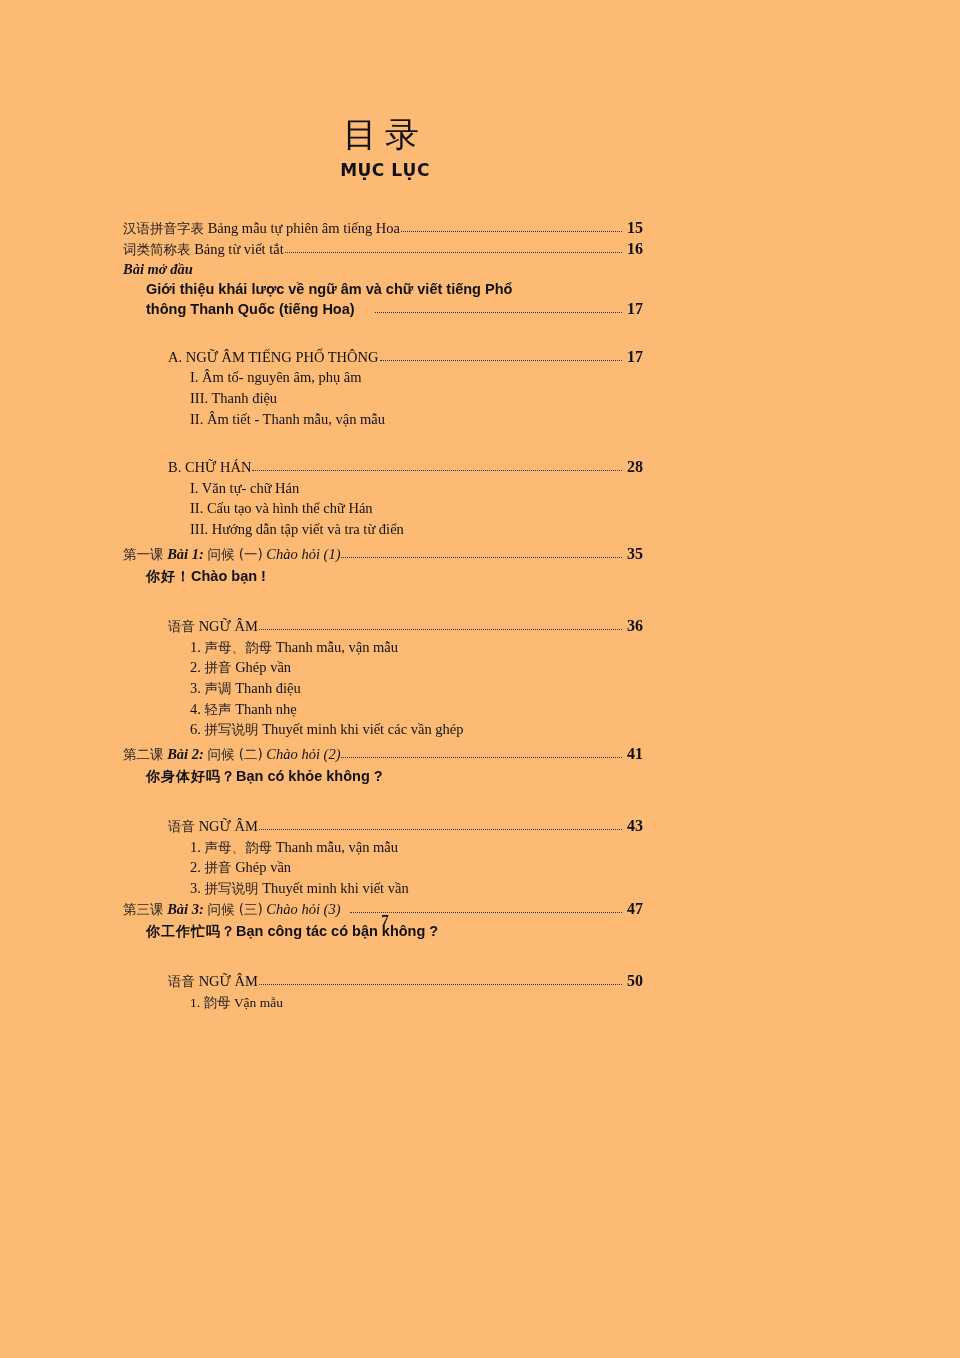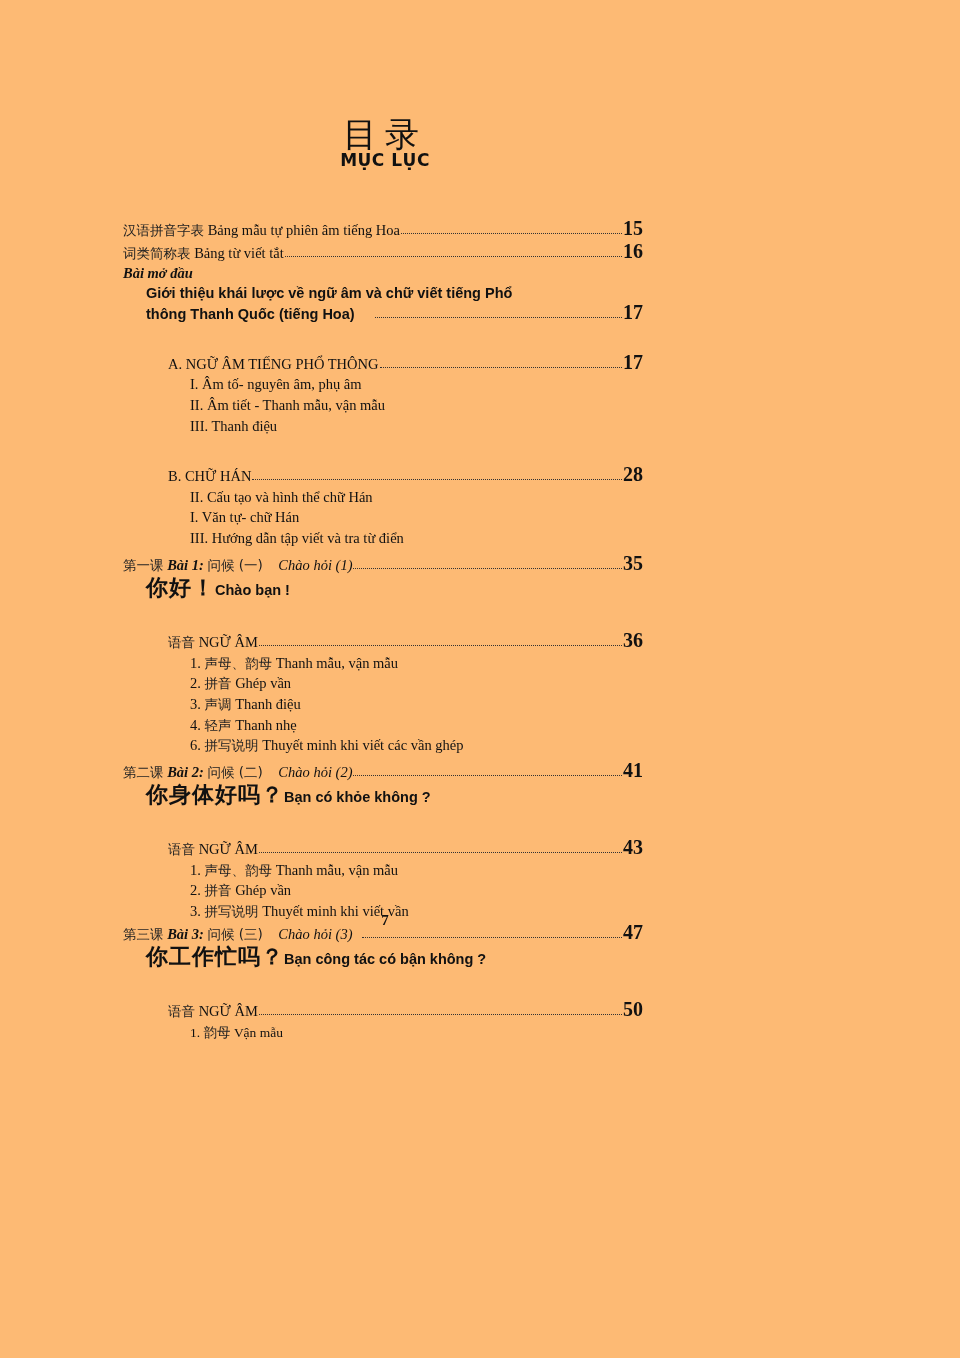--- a/index.html
+++ b/index.html
@@ -27,21 +27,21 @@
       top: 112px;
       text-align: center;
       font-family: "DejaVu Serif", serif;
       font-size: 34px;
       letter-spacing: 8px;
       font-weight: normal;
     }
     .title-vn {
       position: absolute;
       left: 0; width: 770px;
-      top: 150px;
+      top: 160px;
       text-align: center;
       font-family: "DejaVu Sans", sans-serif;
       font-weight: bold;
       font-size: 17px;
       letter-spacing: 0.5px;
     }
     .toc {
       position: absolute;
       left: 123px;
       top: 218px;
@@ -65,44 +65,44 @@
     }
     .row .leader::after {
       content: "";
       position: absolute;
       left: 0; right: 0; bottom: 1px;
       border-bottom: 1.6px dotted #333;
     }
     .row .page-num {
       flex: 0 0 auto;
       font-weight: bold;
-      font-size: 20px;
+      font-size: 16px;
       min-width: 20px;
       text-align: right;
     }
     .cn { font-family: "DejaVu Sans", sans-serif; font-size: 13.5px; color: #222; }
-    .it { font-style: italic; margin-left: 12px; }
+    .it { font-style: italic; }
     .bi { font-style: italic; font-weight: bold; text-align: center; }
     .l0 { padding-left: 0; }
     .l1 { padding-left: 23px; }
     .l2 { padding-left: 45px; margin-top: 28px; }
     .l3 { padding-left: 67px; }
     .sans-bold {
       font-family: "Liberation Sans", "DejaVu Sans", sans-serif;
       font-weight: bold;
       font-size: 14.5px;
     }
     .lesson-title {
       font-size: 15px;
       line-height: 24px;
     }
     .lesson-title .cn-big {
       font-family: "DejaVu Serif", serif;
       font-weight: bold;
-      font-size: 22px;
+      font-size: 14px;
       letter-spacing: 1px;
     }
     .gap-s { height: 4px; }
     .footer-page {
       position: absolute;
       left: 0; width: 770px;
       top: 912px;
       text-align: center;
       font-weight: bold;
       font-size: 15px;
@@ -149,36 +149,36 @@
 
     <div class="row l2">
       <span class="text">A. NGỮ ÂM TIẾNG PHỔ THÔNG</span>
       <span class="leader"></span>
       <span class="page-num">17</span>
     </div>
     <div class="row l3">
         <span class="text">I. Âm tố- nguyên âm, phụ âm</span>
       </div>
     <div class="row l3">
+        <span class="text">III. Thanh điệu</span>
+      </div>
+    <div class="row l3">
         <span class="text">II. Âm tiết - Thanh mẫu, vận mẫu</span>
       </div>
-    <div class="row l3">
-        <span class="text">III. Thanh điệu</span>
-      </div>
 
     <div class="row l2">
       <span class="text">B. CHỮ HÁN</span>
       <span class="leader"></span>
       <span class="page-num">28</span>
     </div>
     <div class="row l3">
+        <span class="text">I. Văn tự- chữ Hán</span>
+      </div>
+    <div class="row l3">
         <span class="text">II. Cấu tạo và hình thể chữ Hán</span>
-      </div>
-    <div class="row l3">
-        <span class="text">I. Văn tự- chữ Hán</span>
       </div>
     <div class="row l3">
         <span class="text">III. Hướng dẫn tập viết và tra từ điển</span>
       </div>
 
     <div class="gap-s"></div>
 
     <div class="row l0">
       <span class="text">
         <span class="cn">第一课</span>

